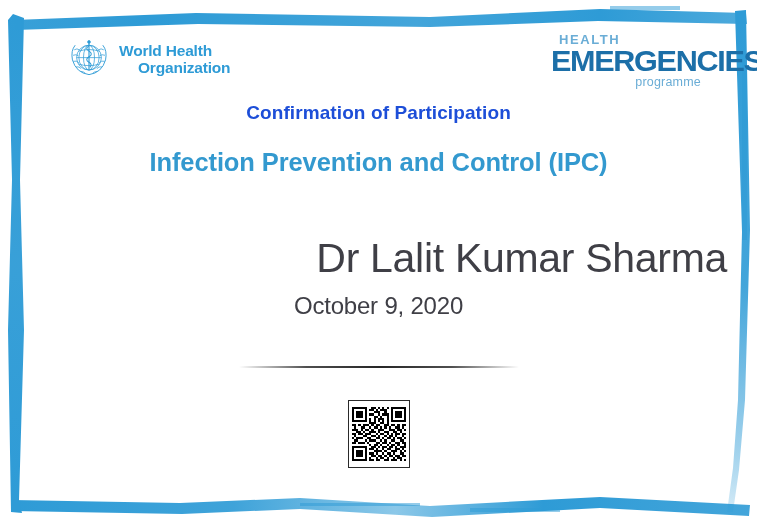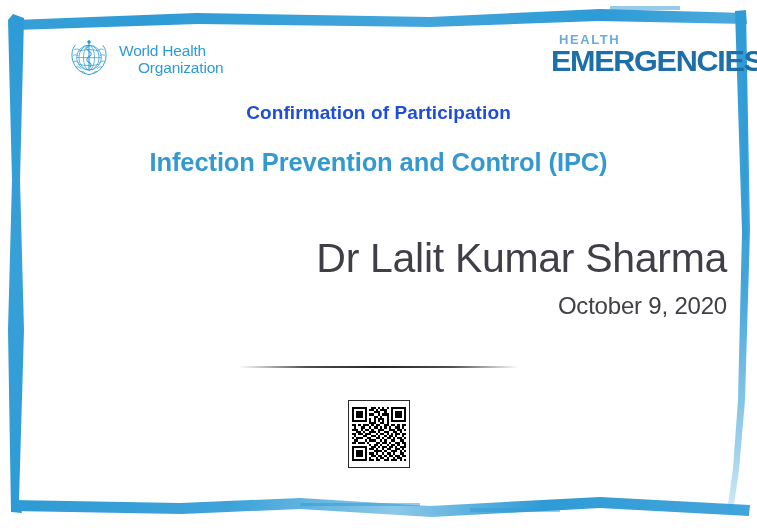--- a/index.html
+++ b/index.html
@@ -61,21 +61,21 @@
     align-items: center;
     gap: 7px;
   }
   .who-emblem {
     width: 46px;
     height: 46px;
     flex: none;
   }
   .who-wordmark {
     color: #2E9BD6;
-    font-weight: normal;
+    font-weight: bold;
     font-size: 15.5px;
     line-height: 17px;
     letter-spacing: -0.2px;
     white-space: nowrap;
   }
   .who-wordmark .l2 { display: block; margin-left: 19px; }
 
   .emergencies-logo {
     position: absolute;
     right: 20px;
@@ -147,21 +147,21 @@
     font-weight: normal;
     letter-spacing: -0.3px;
     line-height: 48px;
   }
 
   .issue-date {
     position: absolute;
     left: 0;
     top: 268px;
     width: 697px;
-    text-align: right;
+    text-align: center;
     color: #3F3F46;
     font-size: 24px;
     font-weight: normal;
     letter-spacing: -0.2px;
   }
 
   
   .divider {
     position: absolute;
     left: 209px;
@@ -277,20 +277,21 @@
         </svg>
         <div class="who-wordmark">
           <span>World Health</span>
           <span class="l2">Organization</span>
         </div>
       </div>
 
       <div class="emergencies-logo">
         <div class="em-health">HEALTH</div>
         <div class="em-main">EMERGENCIES</div>
+        <div class="em-prog">programme</div>
       </div>
     </div>
 
     <div class="confirmation">Confirmation of Participation</div>
 
     <div class="course-title">
       <div>Infection Prevention and Control (IPC)</div>
     </div>
 
     <div class="recipient-name">Dr Lalit Kumar Sharma</div>

